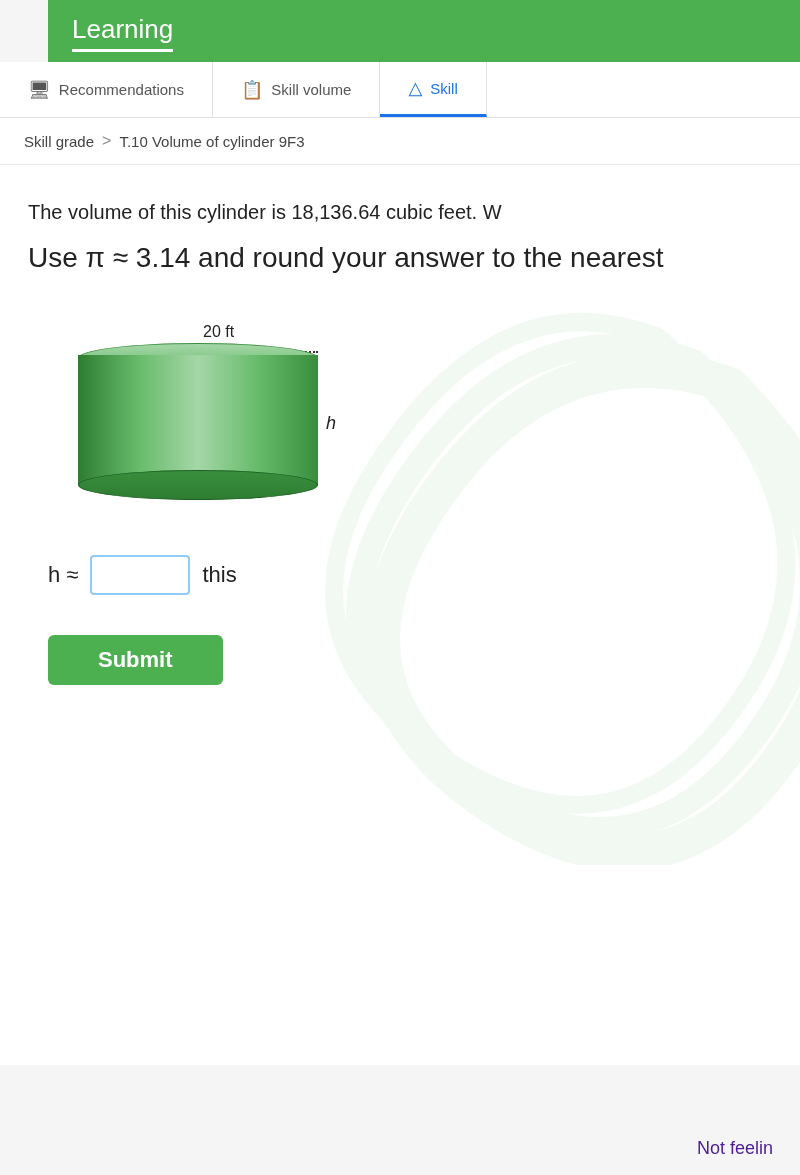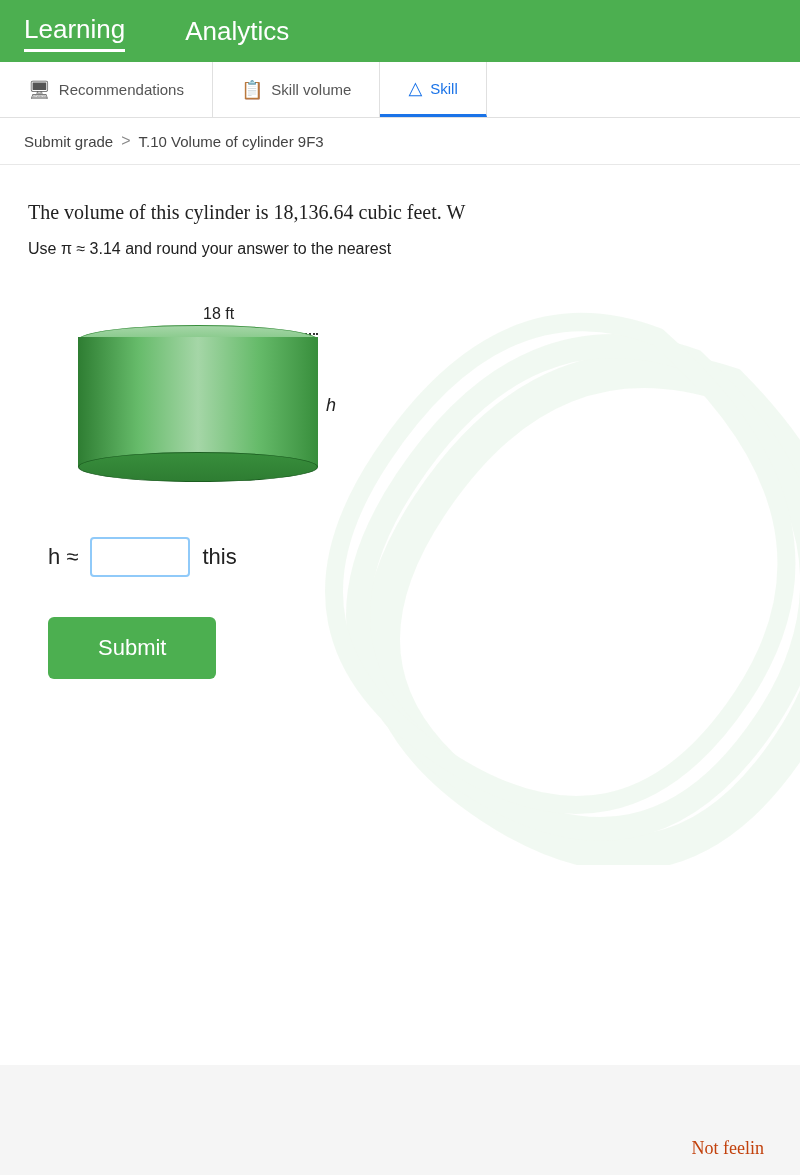--- a/index.html
+++ b/index.html
@@ -12,20 +12,21 @@
     }
 
     
     .top-nav {
       background: #4caf50;
       display: flex;
       align-items: center;
       height: 62px;
       padding: 0 24px;
       gap: 60px;
+      margin-left: 48px;
     }
     .top-nav-item {
       color: white;
       font-size: 26px;
       font-weight: 400;
       cursor: pointer;
       padding: 4px 0;
     }
     .top-nav-item.active {
       border-bottom: 3px solid white;
@@ -79,25 +80,24 @@
       background: white;
       padding: 32px 28px 60px 28px;
       min-height: 900px;
     }
 
     .problem-text {
       font-size: 20px;
       color: #222;
       margin-bottom: 10px;
       line-height: 1.5;
-      font-family: Liberation Serif, serif;
     }
 
     .instruction-text {
-      font-size: 16px;
+      font-size: 28px;
       color: #222;
       margin-bottom: 36px;
       line-height: 1.5;
       margin-top: 8px;
     }
 
     
     .diagram-container {
       display: flex;
       justify-content: flex-start;
@@ -206,36 +206,35 @@
       background: white;
     }
 
     
     .submit-btn {
       background: #4caf50;
       color: white;
       border: none;
       border-radius: 6px;
       font-size: 22px;
-      font-weight: normal;
-      padding: 18px 50px;
+      font-weight: bold;
+      padding: 12px 50px;
       cursor: pointer;
       margin-left: 20px;
       margin-bottom: 28px;
     }
 
     
     .bottom-hint {
       position: fixed;
       bottom: 0;
-      right: 12px;
+      right: 3px;
       padding: 16px 24px;
       font-size: 18px;
-      color: #c2410c;
-      font-family: Liberation Serif, serif;
+      color: #4c1d95;
     }
 
     
     .main-content {
       position: relative;
     }
     .watermark {
       position: absolute;
       top: 100px;
       right: 0;
@@ -248,40 +247,39 @@
     .content-inner {
       position: relative;
       z-index: 1;
     }
   </style>
 </head>
 <body>
 
 <nav class="top-nav">
   <span class="top-nav-item active">Learning</span>
-  <span class="top-nav-item">Analytics</span>
 </nav>
 
 <nav class="sub-nav">
   <div class="sub-nav-item">
     <span class="sub-nav-icon">🖥</span>
     <span>Recommendations</span>
   </div>
   <div class="sub-nav-item">
     <span class="sub-nav-icon">📋</span>
     <span>Skill volume</span>
   </div>
   <div class="sub-nav-item active">
     <span class="sub-nav-icon">△</span>
     <span>Skill</span>
   </div>
 </nav>
 
 <div class="breadcrumb">
-  <span>Submit grade</span>
+  <span>Skill grade</span>
   <span class="breadcrumb-separator">&gt;</span>
   <span>T.10 Volume of cylinder  9F3</span>
 </div>
 
 <div class="main-content">
 
   <svg class="watermark" viewBox="0 0 400 500" xmlns="http://www.w3.org/2000/svg">
     <path d="M350,100 Q200,50 100,200 Q0,350 150,450 Q300,550 400,400 Q500,250 350,100Z" fill="none" stroke="#4caf50" stroke-width="30"></path>
     <path d="M320,80 Q180,30 80,180 Q-20,330 130,430 Q280,530 380,380 Q480,230 320,80Z" fill="none" stroke="#4caf50" stroke-width="20"></path>
     <path d="M290,60 Q160,10 60,160 Q-40,310 110,410 Q260,510 360,360 Q460,210 290,60Z" fill="none" stroke="#4caf50" stroke-width="15"></path>
@@ -289,21 +287,21 @@
 
   <div class="content-inner">
     
     <p class="problem-text">The volume of this cylinder is 18,136.64 cubic feet. W</p>
     <p class="instruction-text">Use π ≈ 3.14 and round your answer to the nearest</p>
 
     
     <div class="diagram-container">
       <div class="cylinder-wrapper">
 
-        <span class="label-19ft">18 ft</span>
+        <span class="label-19ft">20 ft</span>
 
         <div class="radius-line"></div>
 
         <div class="radius-arrow"></div>
 
         <div class="cylinder-top"></div>
 
         <div class="cylinder-body"></div>
 
         <div class="cylinder-bottom"></div>

